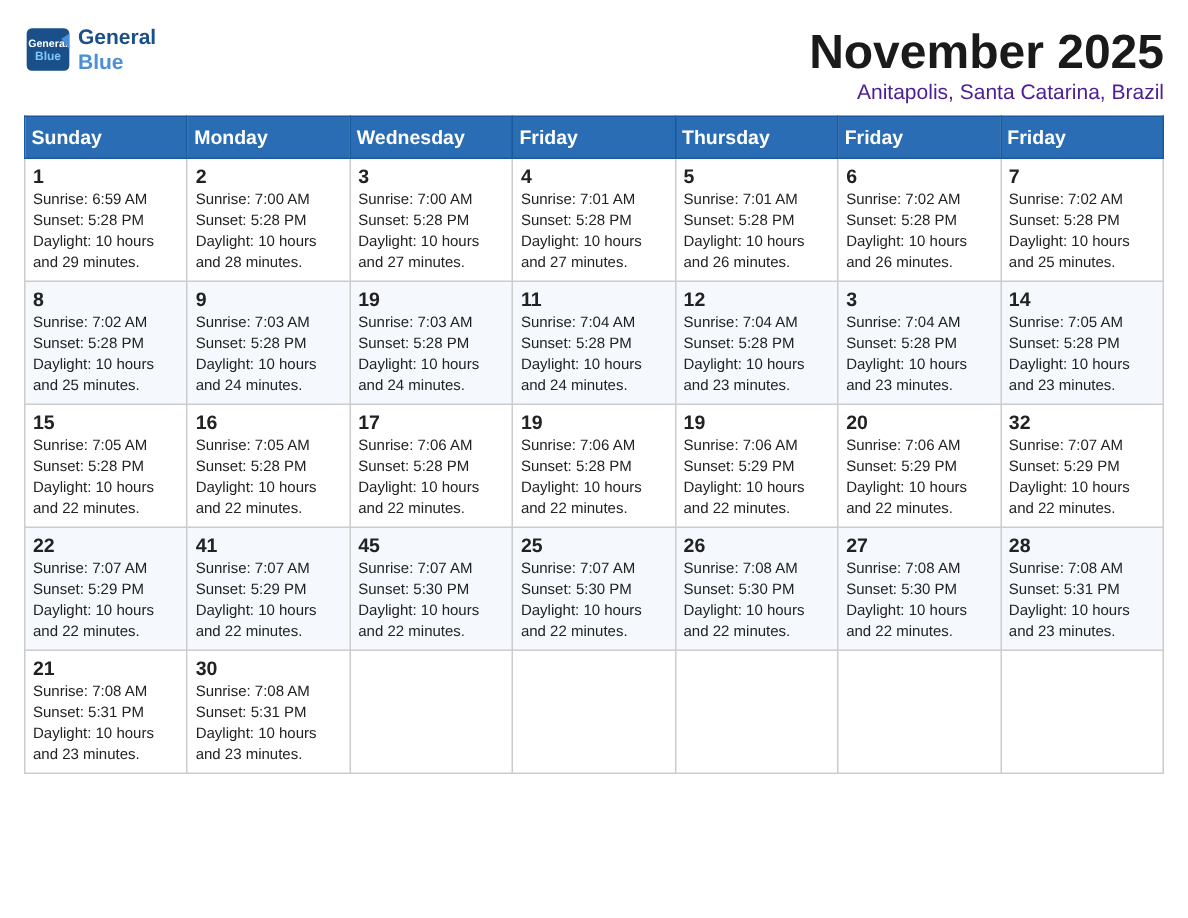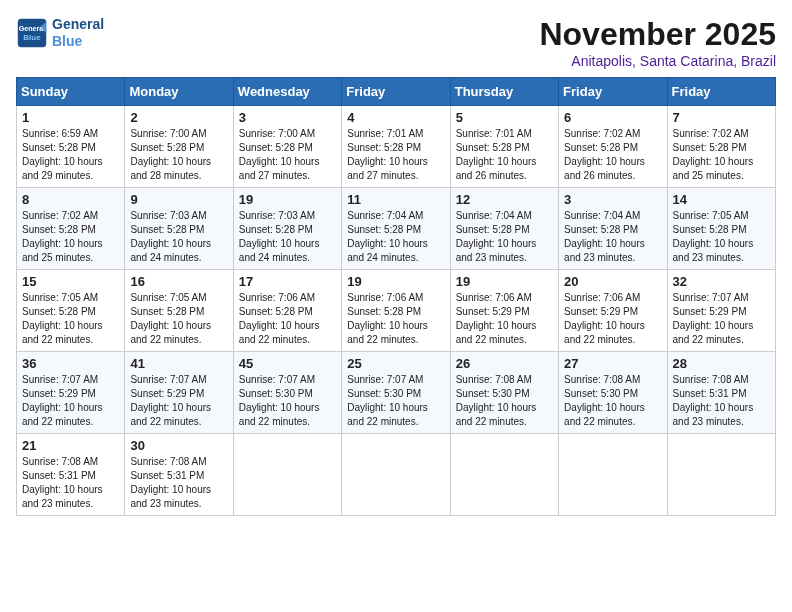--- a/index.html
+++ b/index.html
@@ -201,21 +201,21 @@
           <span class="day-number">20</span>
           <div class="cell-content">Sunrise: 7:06 AM<br>Sunset: 5:29 PM<br>Daylight: 10 hours and 22 minutes.</div>
         </td>
         <td>
           <span class="day-number">32</span>
           <div class="cell-content">Sunrise: 7:07 AM<br>Sunset: 5:29 PM<br>Daylight: 10 hours and 22 minutes.</div>
         </td>
       </tr>
       <tr>
         <td>
-          <span class="day-number">36</span>
+          <span class="day-number">22</span>
           <div class="cell-content">Sunrise: 7:07 AM<br>Sunset: 5:29 PM<br>Daylight: 10 hours and 22 minutes.</div>
         </td>
         <td>
           <span class="day-number">41</span>
           <div class="cell-content">Sunrise: 7:07 AM<br>Sunset: 5:29 PM<br>Daylight: 10 hours and 22 minutes.</div>
         </td>
         <td>
           <span class="day-number">45</span>
           <div class="cell-content">Sunrise: 7:07 AM<br>Sunset: 5:30 PM<br>Daylight: 10 hours and 22 minutes.</div>
         </td>

